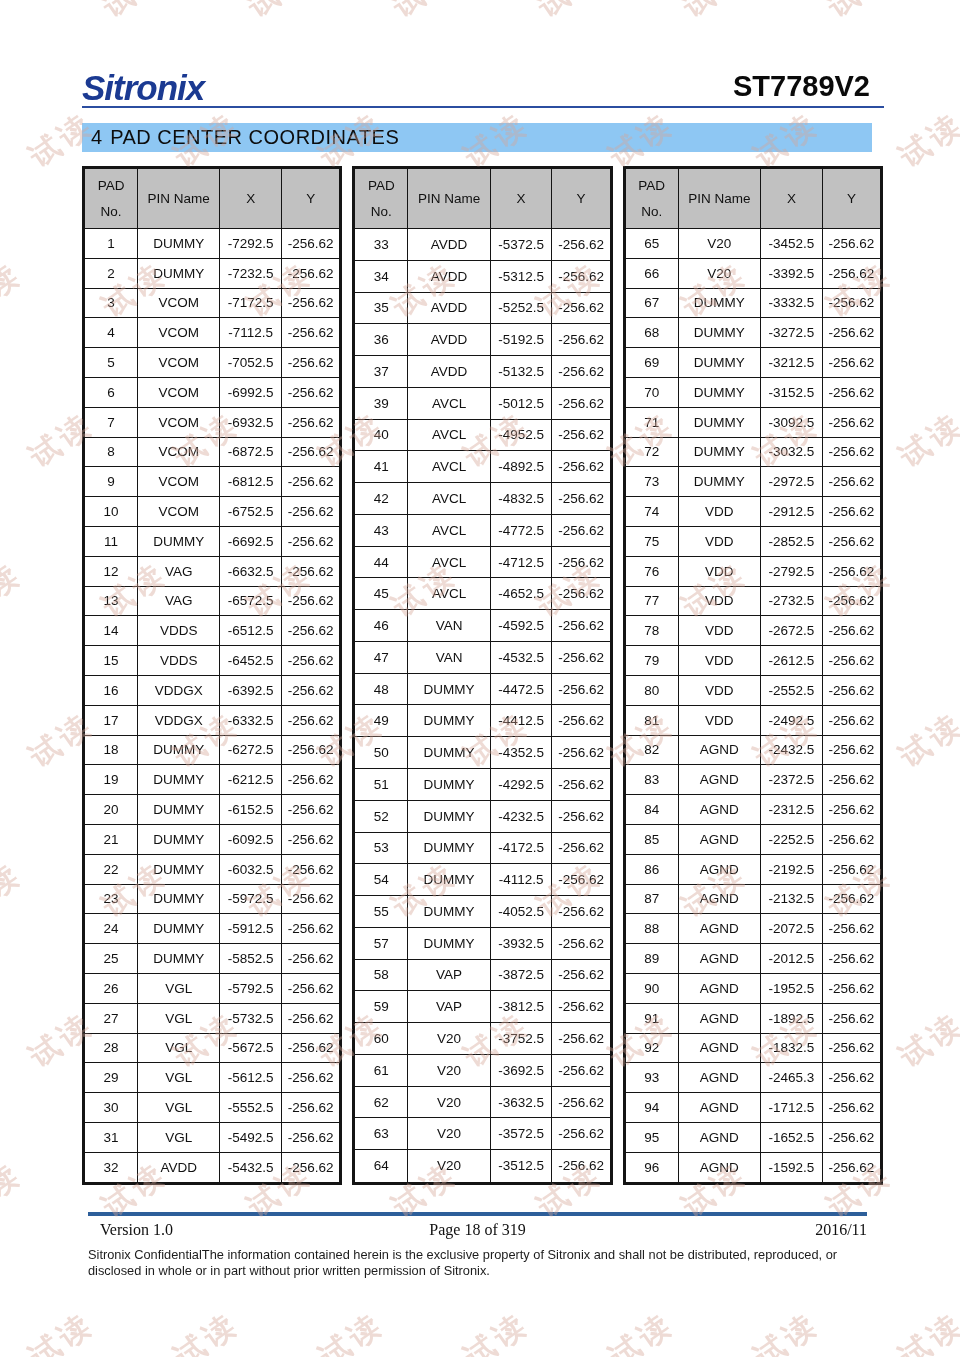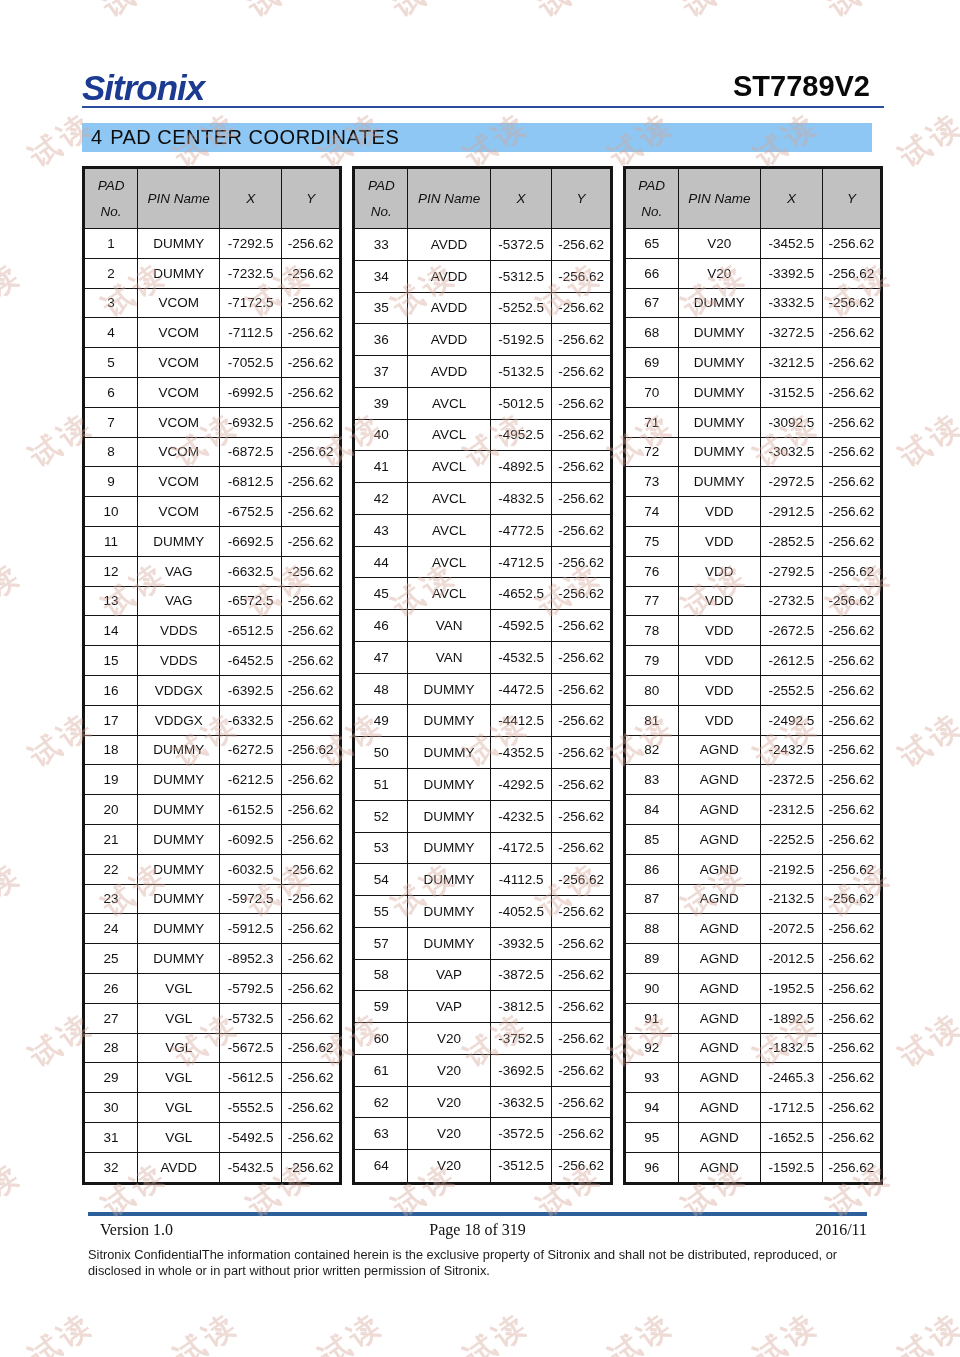--- a/index.html
+++ b/index.html
@@ -26,21 +26,21 @@
         z-index:1;display:flex;align-items:center;}
   .section-bar .num{font-size:20px;margin-left:9px;color:#0d0d0d;}
   .section-bar .ttl{font-size:20px;margin-left:8px;color:#0d0d0d;letter-spacing:0.5px;}
 
   
   .tables{position:absolute;left:82px;top:166px;width:801px;display:flex;gap:10px;z-index:1;}
   table.pads{border-collapse:collapse;table-layout:fixed;flex:1;
         font-size:13.5px;border:3px solid #141414;background:#fff;}
   table.pads th,table.pads td{border:1.5px solid #141414;text-align:center;vertical-align:middle;
         padding:0;overflow:hidden;}
-  table.pads thead th{background:#c1c1c1;font-weight:400;height:59px;font-style:italic;}
+  table.pads thead th{background:#c1c1c1;font-weight:400;height:59px;}
   table.pads tbody td{height:28.8px;}
   .two-line{white-space:pre-line;line-height:26px;}
 
   
   .foot-rule{position:absolute;left:88px;top:1212px;width:779px;height:4px;background:#2d5f9a;z-index:1;}
   .foot-row{position:absolute;left:88px;top:1221px;width:779px;z-index:1;
         font-family:"Liberation Serif",serif;font-size:16px;color:#101010;}
   .foot-row .l{position:absolute;left:12px;top:0;}
   .foot-row .c{position:absolute;left:0;right:0;text-align:center;top:0;}
   .foot-row .r{position:absolute;right:0;top:0;}
@@ -295,21 +295,21 @@
           </tr>
           <tr>
             <td>24</td>
             <td>DUMMY</td>
             <td>-5912.5</td>
             <td>-256.62</td>
           </tr>
           <tr>
             <td>25</td>
             <td>DUMMY</td>
-            <td>-8952.3</td>
+            <td>-5852.5</td>
             <td>-256.62</td>
           </tr>
           <tr>
             <td>26</td>
             <td>VGL</td>
             <td>-5792.5</td>
             <td>-256.62</td>
           </tr>
           <tr>
             <td>27</td>

